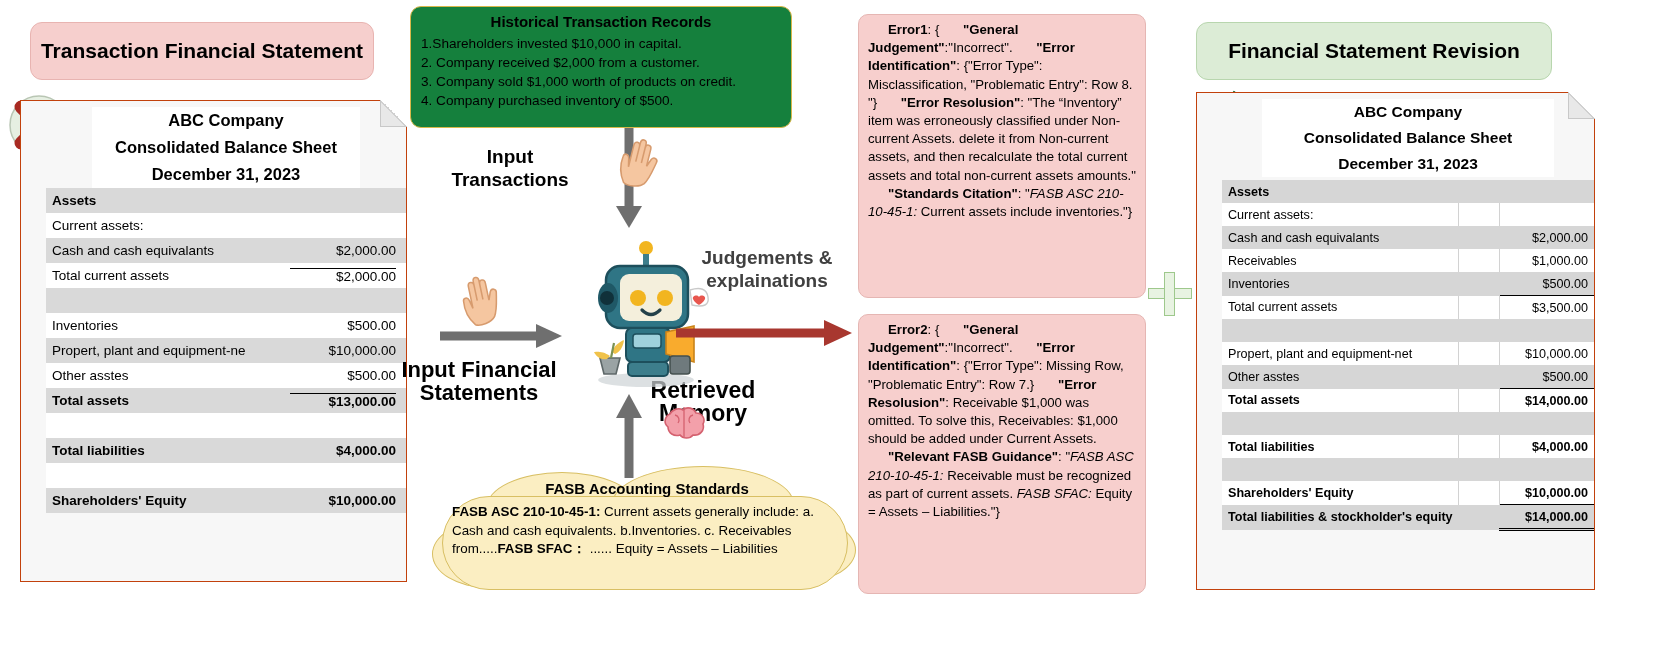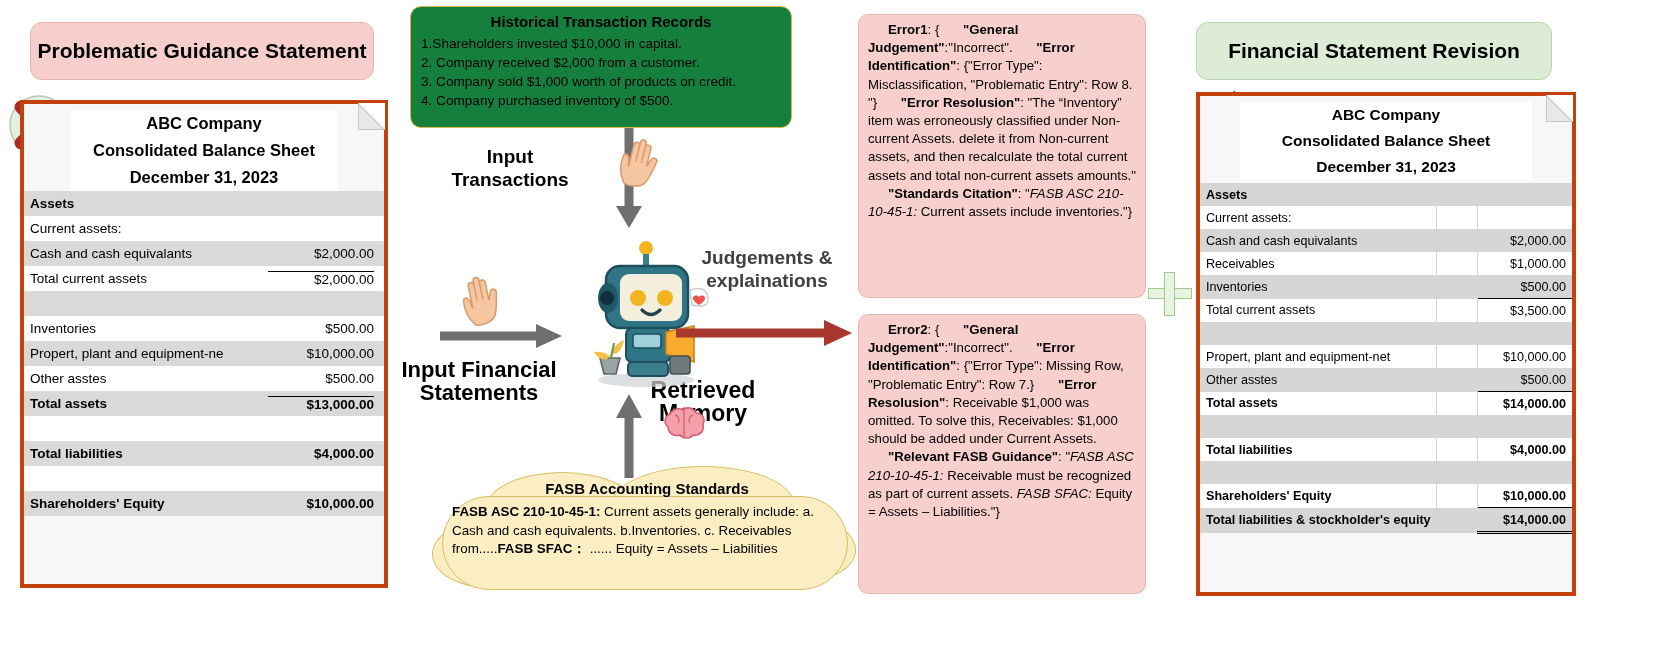--- a/index.html
+++ b/index.html
@@ -8,21 +8,21 @@
 
   
   .pill{position:absolute;border-radius:12px;display:flex;align-items:center;
         justify-content:center;font-weight:bold;text-align:center;}
   #problem-pill{left:30px;top:22px;width:342px;height:56px;background:#f6cfcd;
                 border:1px solid #e8b4b1;font-size:21px;}
   #revision-pill{left:1196px;top:22px;width:354px;height:56px;background:#dcecd6;
                  border:1px solid #b8d6ae;font-size:21px;}
 
   
-  .sheet{position:absolute;background:#f7f7f7;border:4px solid #c2410c;}
+  .sheet{position:absolute;background:#f7f7f7;border:1px solid #c2410c;padding-left:25px;}
   .sheet-fold{position:absolute;width:26px;height:26px;right:-1px;top:-1px;
               background:linear-gradient(225deg,#ffffff 0 50%,#d0d0d0 50% 54%,#e8e8e8 54% 100%);
               border-left:1px solid #c8c8c8;border-bottom:1px solid #c8c8c8;}
   .sheet-title{text-align:center;font-weight:bold;background:#ffffff;}
 
   
   #left-sheet{left:20px;top:100px;width:360px;height:480px;}
   #left-sheet .sheet-title{font-size:16.5px;padding:4px 0;margin:0 46px 0 46px;}
   #left-sheet .t1{margin-top:6px;}
   .lrow{display:flex;font-size:13.5px;height:25px;align-items:center;
@@ -98,21 +98,21 @@
   #check-icon{position:absolute;left:1190px;top:88px;width:58px;height:58px;}
   #brain-icon{position:absolute;left:660px;top:398px;width:48px;height:44px;}
   .hand{position:absolute;font-size:46px;line-height:46px;}
   #hand1{left:612px;top:136px;transform:rotate(14deg);}
   #hand2{left:456px;top:272px;transform:rotate(-12deg);}
   #robot{position:absolute;left:570px;top:228px;width:150px;height:160px;}
 </style>
 </head>
 <body>
 
-<div class="pill" id="problem-pill">Problematic Guidance Statement</div>
+<div class="pill" id="problem-pill">Transaction Financial Statement</div>
 
 <div id="x-icon">
   <svg viewBox="0 0 62 62" width="62" height="62">
     <ellipse cx="31" cy="31" rx="29" ry="29" fill="#e6efe2" stroke="#b9c6b4" stroke-width="1.5"></ellipse>
     <g stroke="#a82a22" stroke-width="13" stroke-linecap="round">
       <line x1="13" y1="13" x2="49" y2="49"></line>
       <line x1="49" y1="13" x2="13" y2="49"></line>
     </g>
     <g stroke="#cf4a3e" stroke-width="6" stroke-linecap="round">
       <line x1="15" y1="15" x2="47" y2="47"></line>

